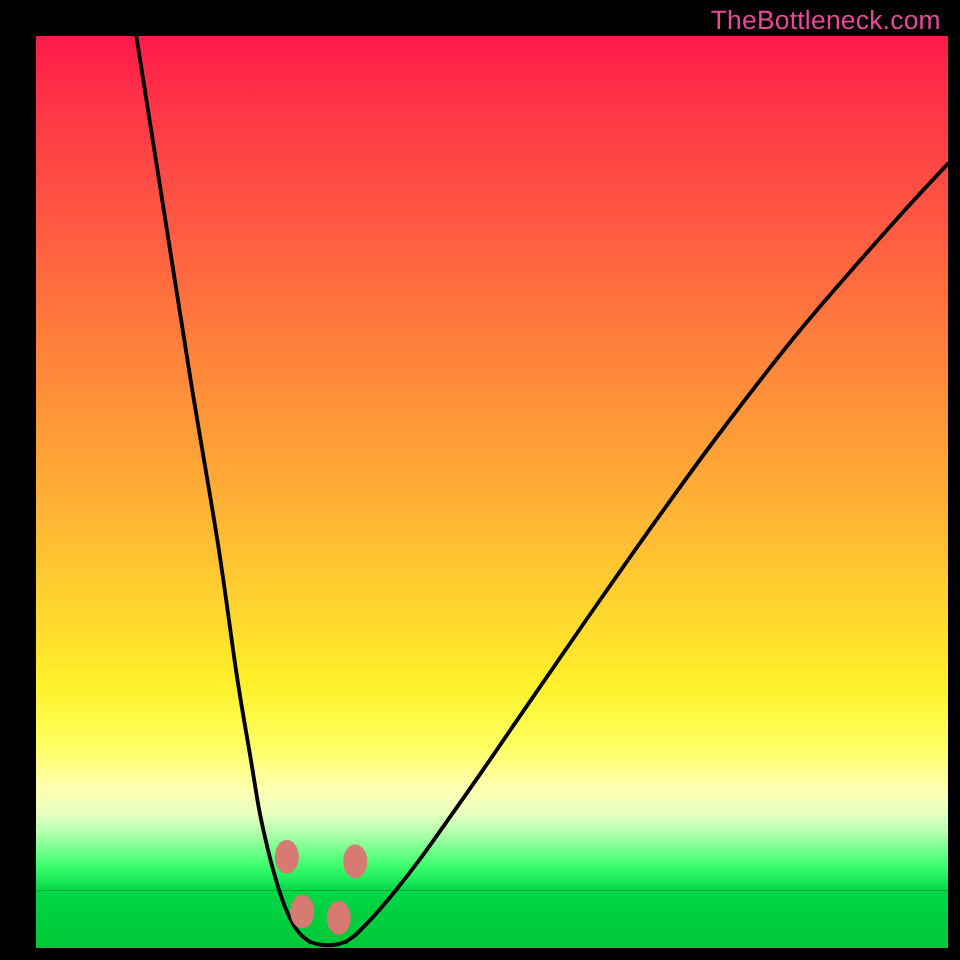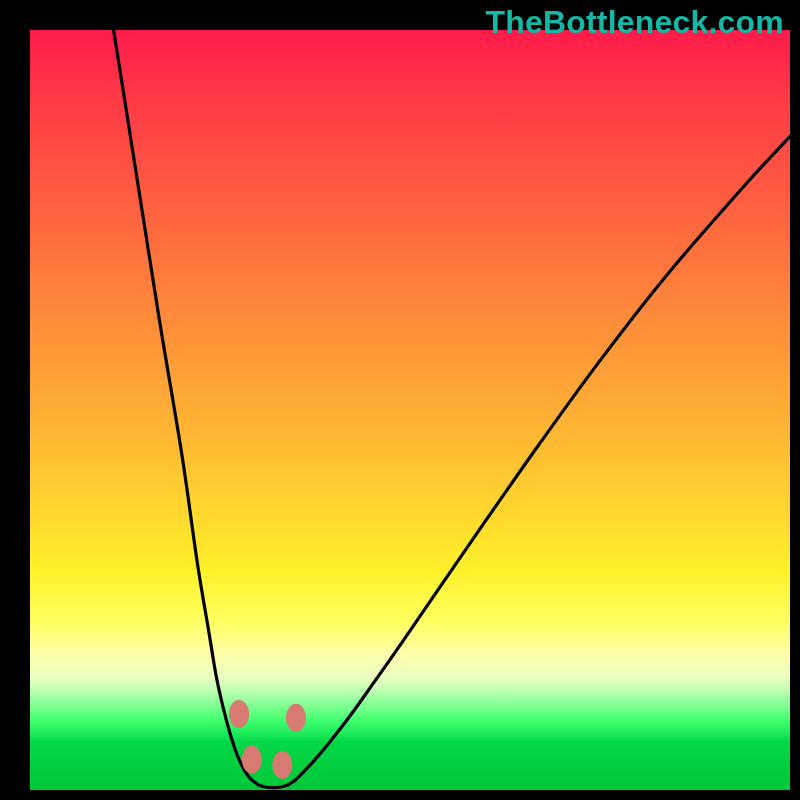--- a/index.html
+++ b/index.html
@@ -14,23 +14,23 @@
   .frame {
     position: relative;
     width: 800px;
     height: 800px;
     background: #000;
   }
   .watermark {
     position: absolute;
     top: 4px;
     right: 16px;
-    font-size: 32px;
-    font-weight: 700;
-    color: #14b8a6;
+    font-size: 22px;
+    font-weight: 400;
+    color: #ec4899;
     letter-spacing: 0.2px;
     z-index: 10;
   }
   .plot-area {
     position: absolute;
     left: 30px;
     top: 30px;
     width: 760px;
     height: 760px;
     overflow: hidden;

